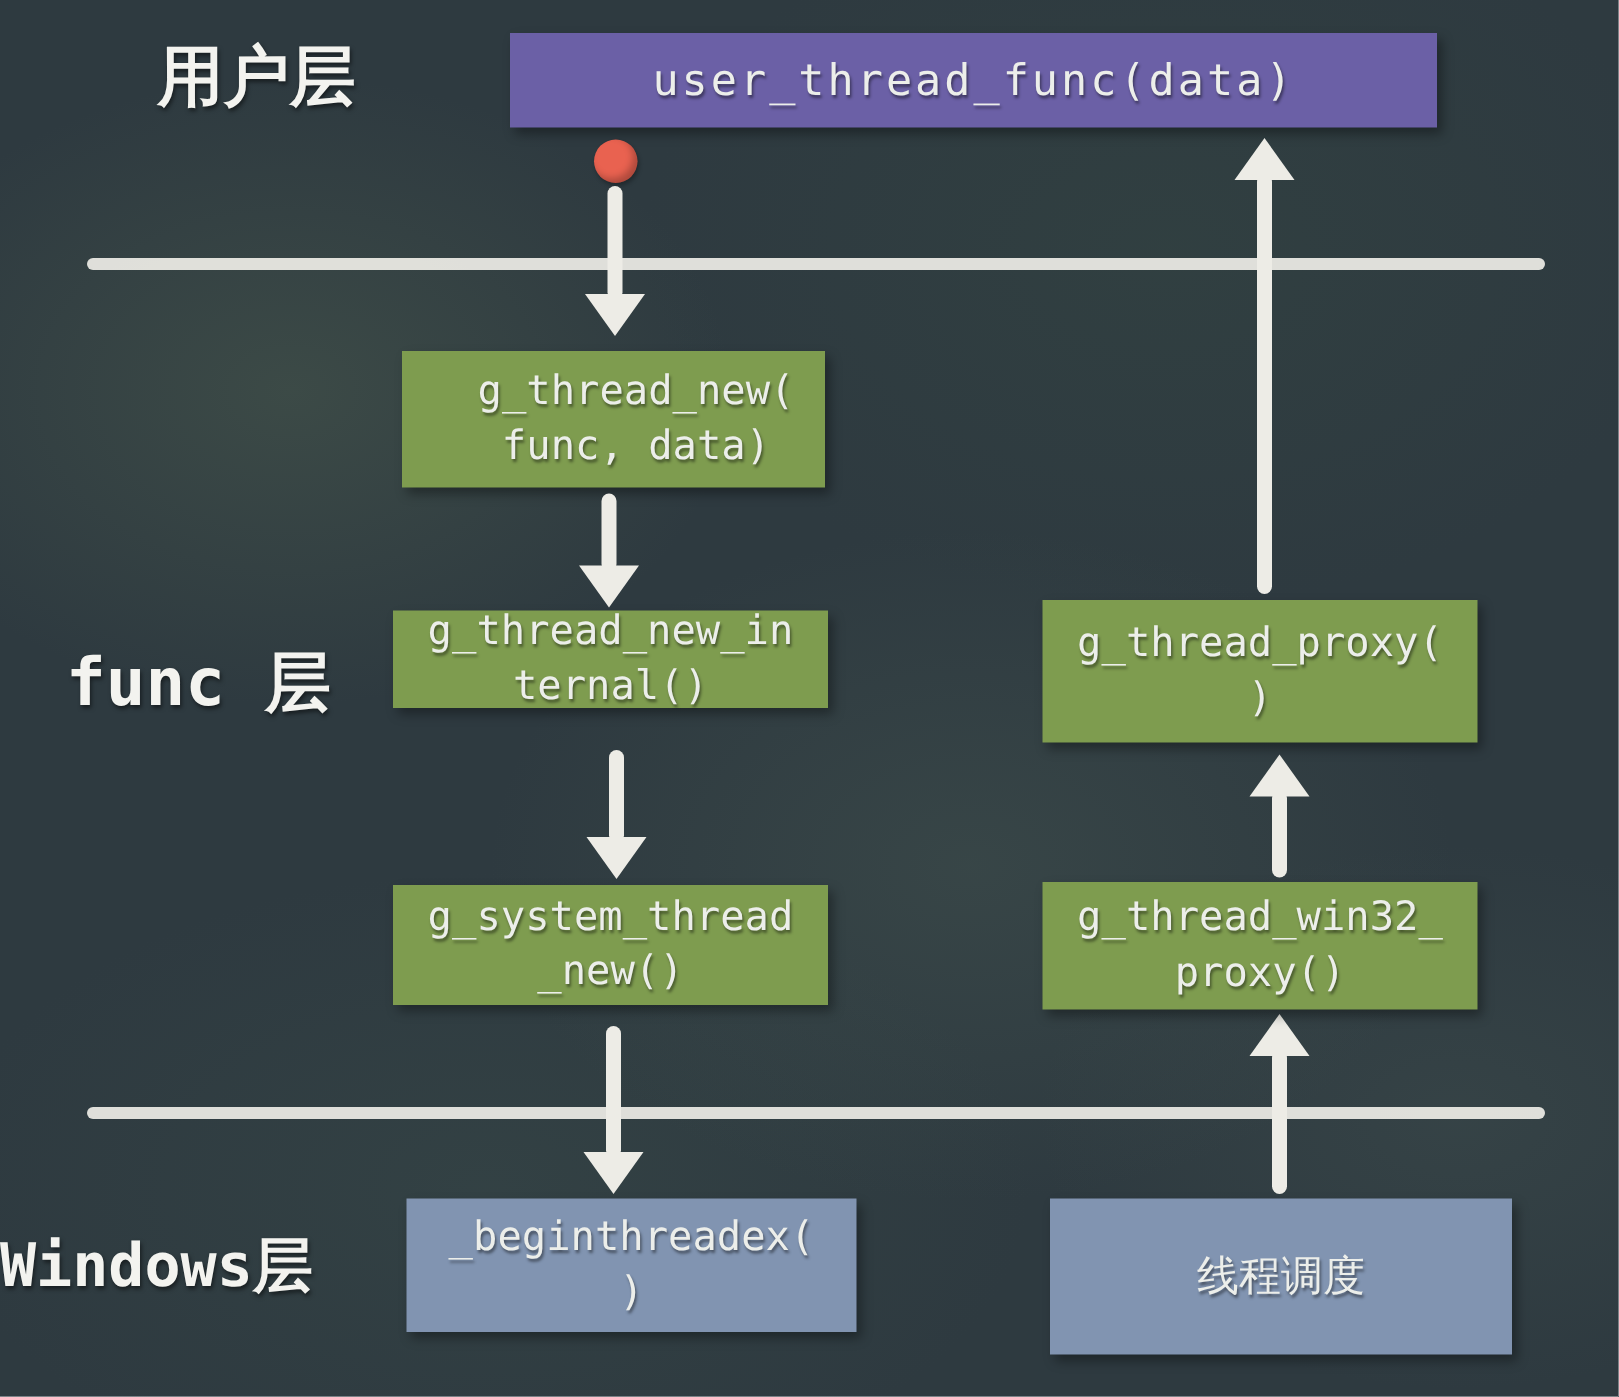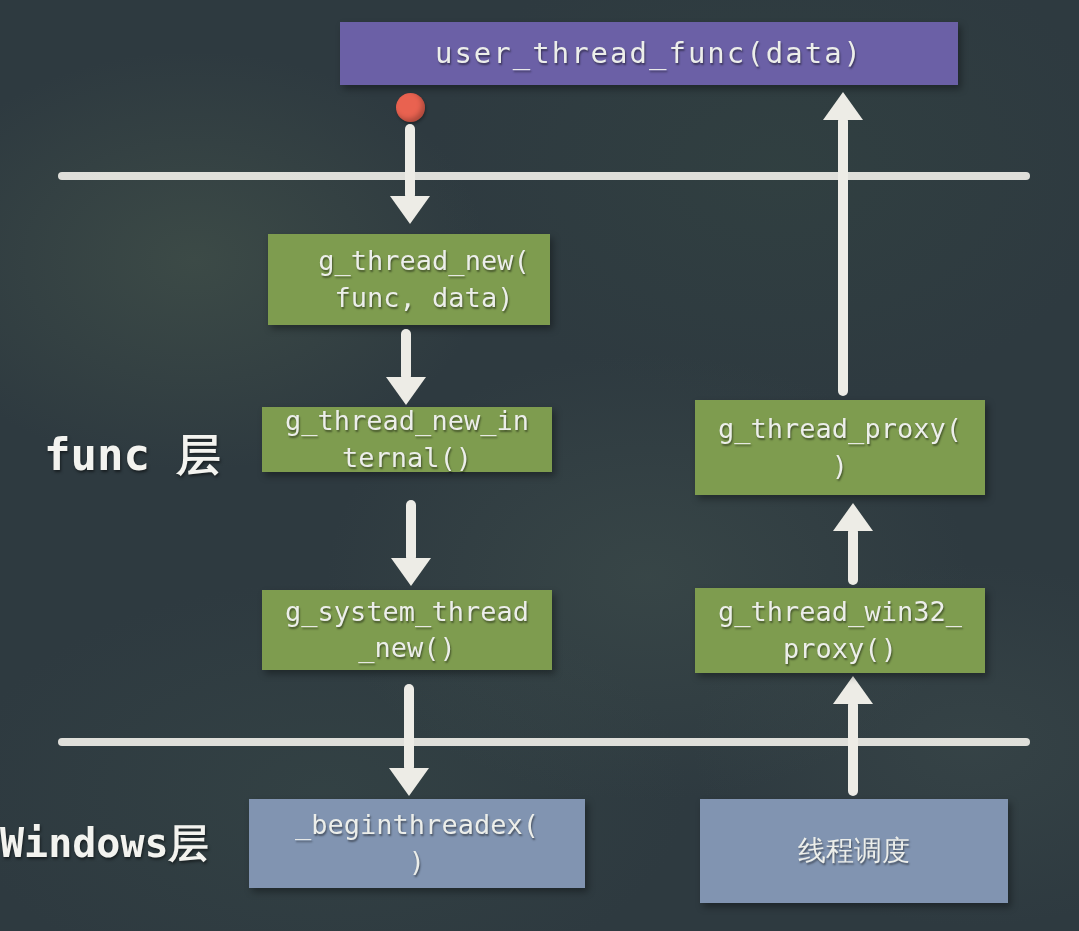--- a/index.html
+++ b/index.html
@@ -89,20 +89,21 @@
     border-radius: 50%;
     background: var(--dot, #e96250);
     box-shadow: inset -3px -3px 5px rgba(0,0,0,0.25), 1px 2px 3px rgba(0,0,0,0.3);
   }
 </style>
 </head>
 <body>
 
 <div class="canvas">
 
+  <div class="layer-label" style="left:105px; top:22px; font-size:44px;">用户层</div>
   <div class="layer-label" style="left:44px; top:426px; font-size:44px;">func 层</div>
   <div class="layer-label" style="left:0px; top:816px; font-size:40px;">Windows层</div>
 
   <div class="hline" style="left:58px; top:172px; width:972px;"></div>
   <div class="hline" style="left:58px; top:738px; width:972px;"></div>
 
   <div class="node purple" style="left:340px; top:22px; width:618px; height:63px;">user_thread_func(data)</div>
 
   <div class="dot" style="left:396px; top:93px; width:29px; height:29px;"></div>
 
@@ -128,21 +129,21 @@
   </div>
 
   <div class="node green" style="left:262px; top:590px; width:290px; height:80px;">g_system_thread
 _new()</div>
 
   <div class="arrow down" style="left:389px; top:684px; height:112px;">
     <div class="shaft"></div>
     <div class="head"></div>
   </div>
 
-  <div class="node blue" style="left:249px; top:799px; width:336px; height:89px;">_beginthreadex(
+  <div class="node blue" style="left:271px; top:799px; width:300px; height:89px;">_beginthreadex(
 )</div>
 
   <div class="node blue cjk" style="left:700px; top:799px; width:308px; height:104px; font-size:28px;text-align:right;">线程调度</div>
 
   <div class="arrow up" style="left:833px; top:676px; height:120px;">
     <div class="shaft"></div>
     <div class="head"></div>
   </div>
 
   <div class="node green" style="left:695px; top:588px; width:290px; height:85px;">g_thread_win32_

